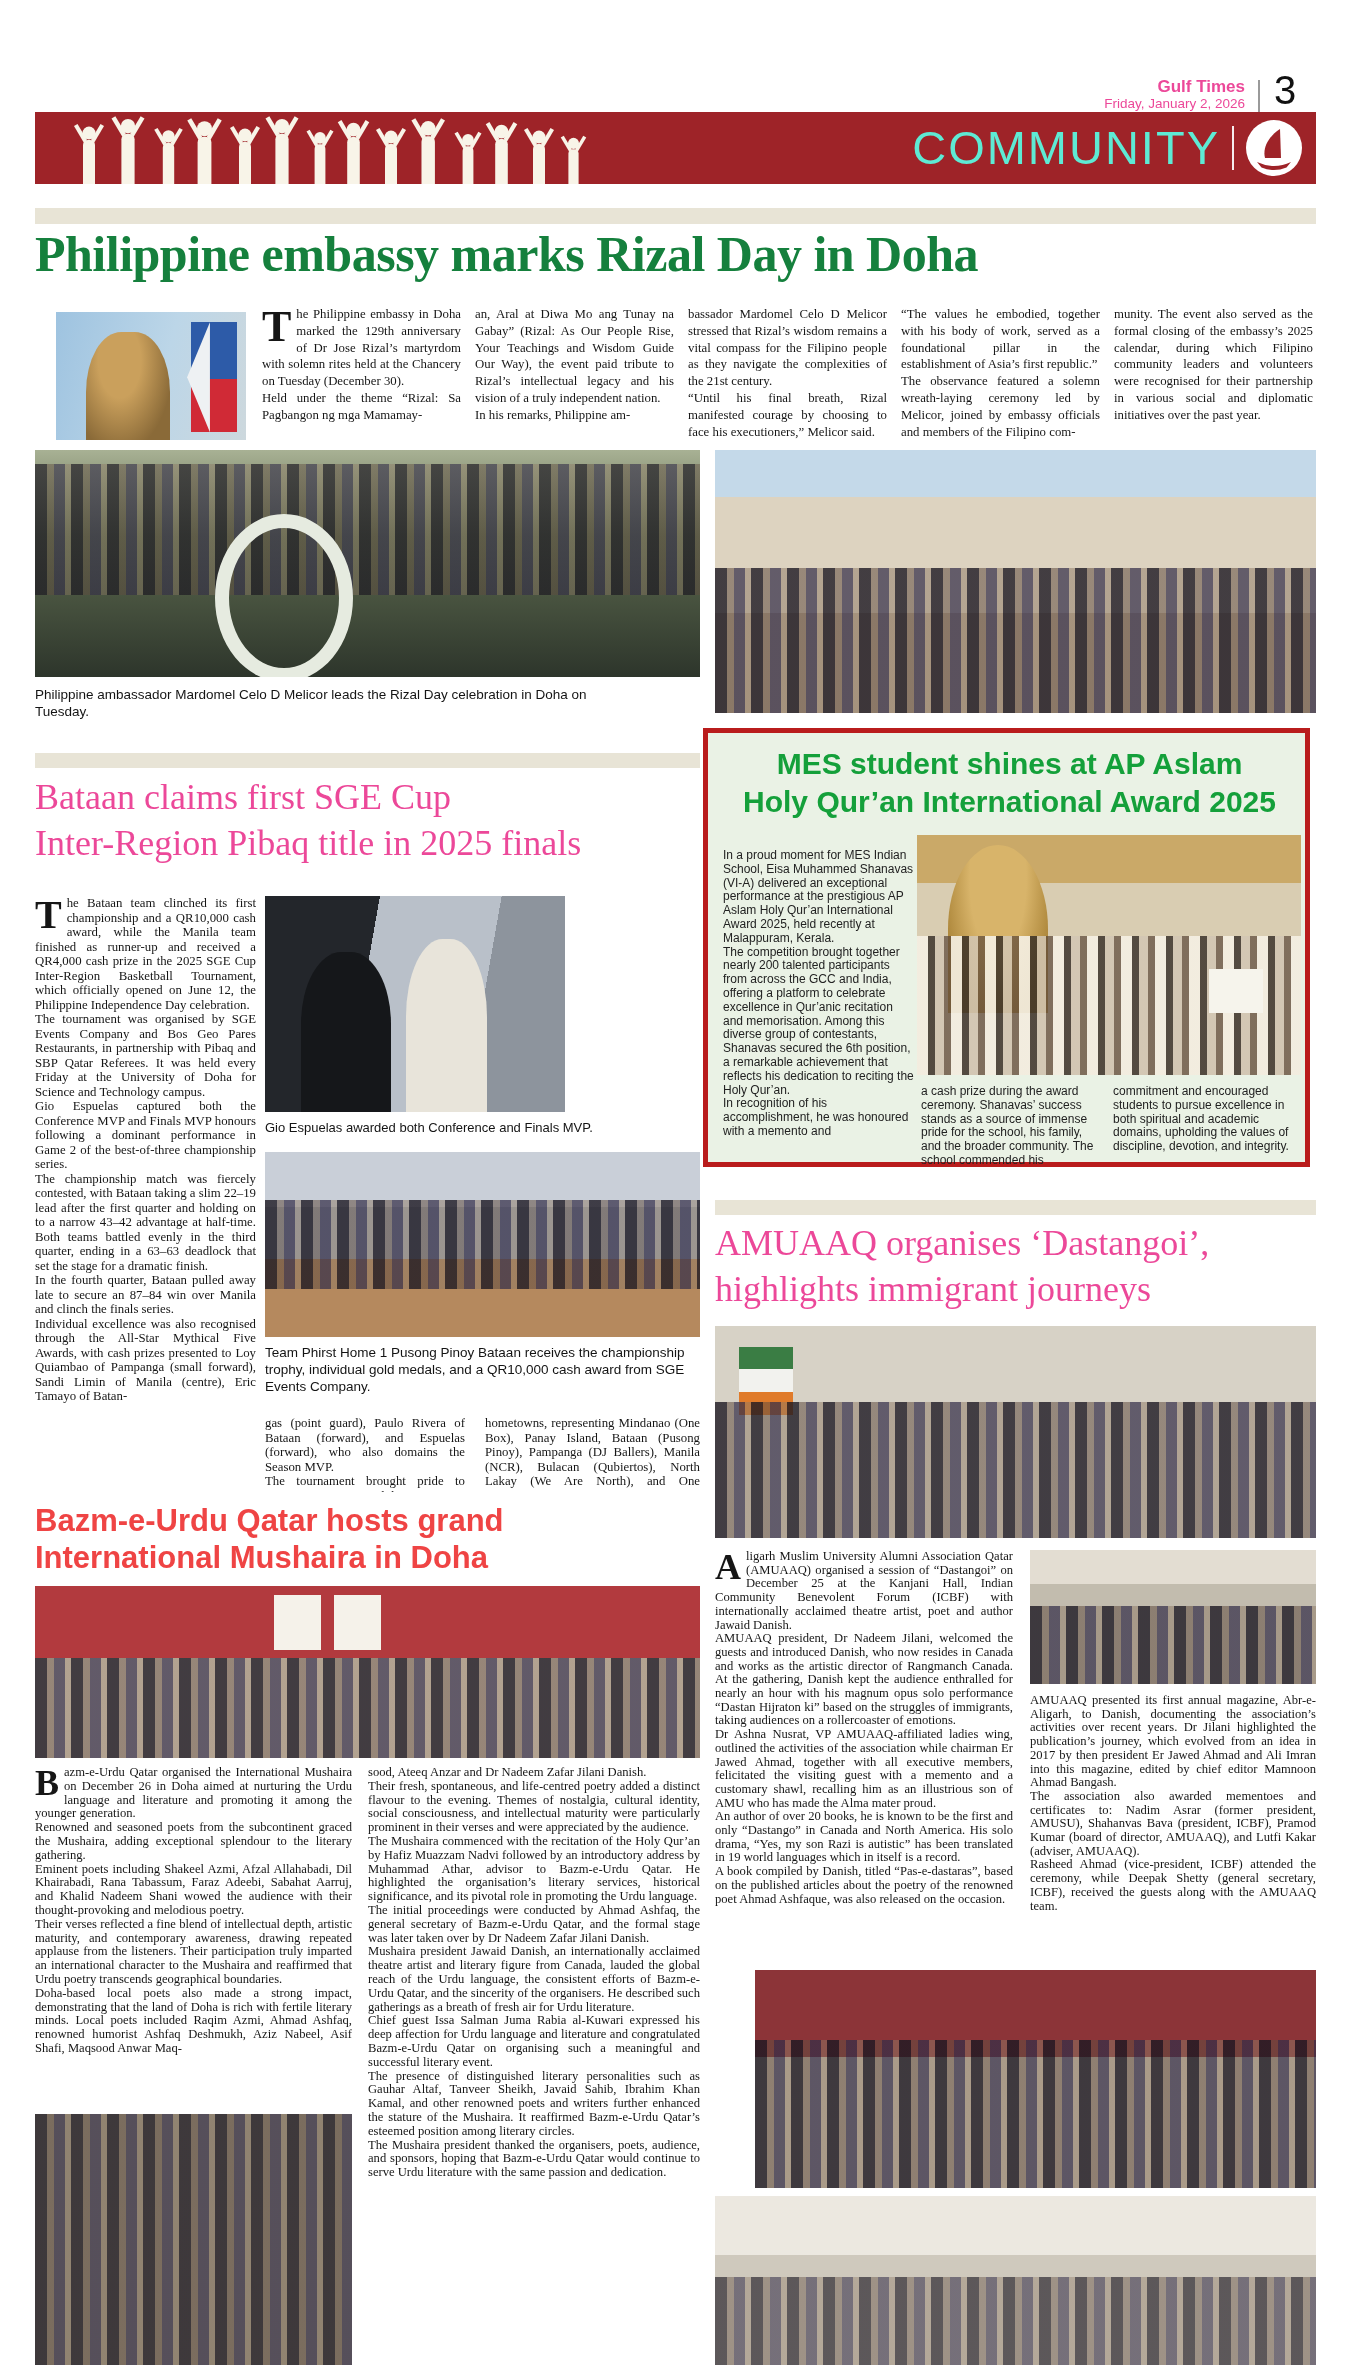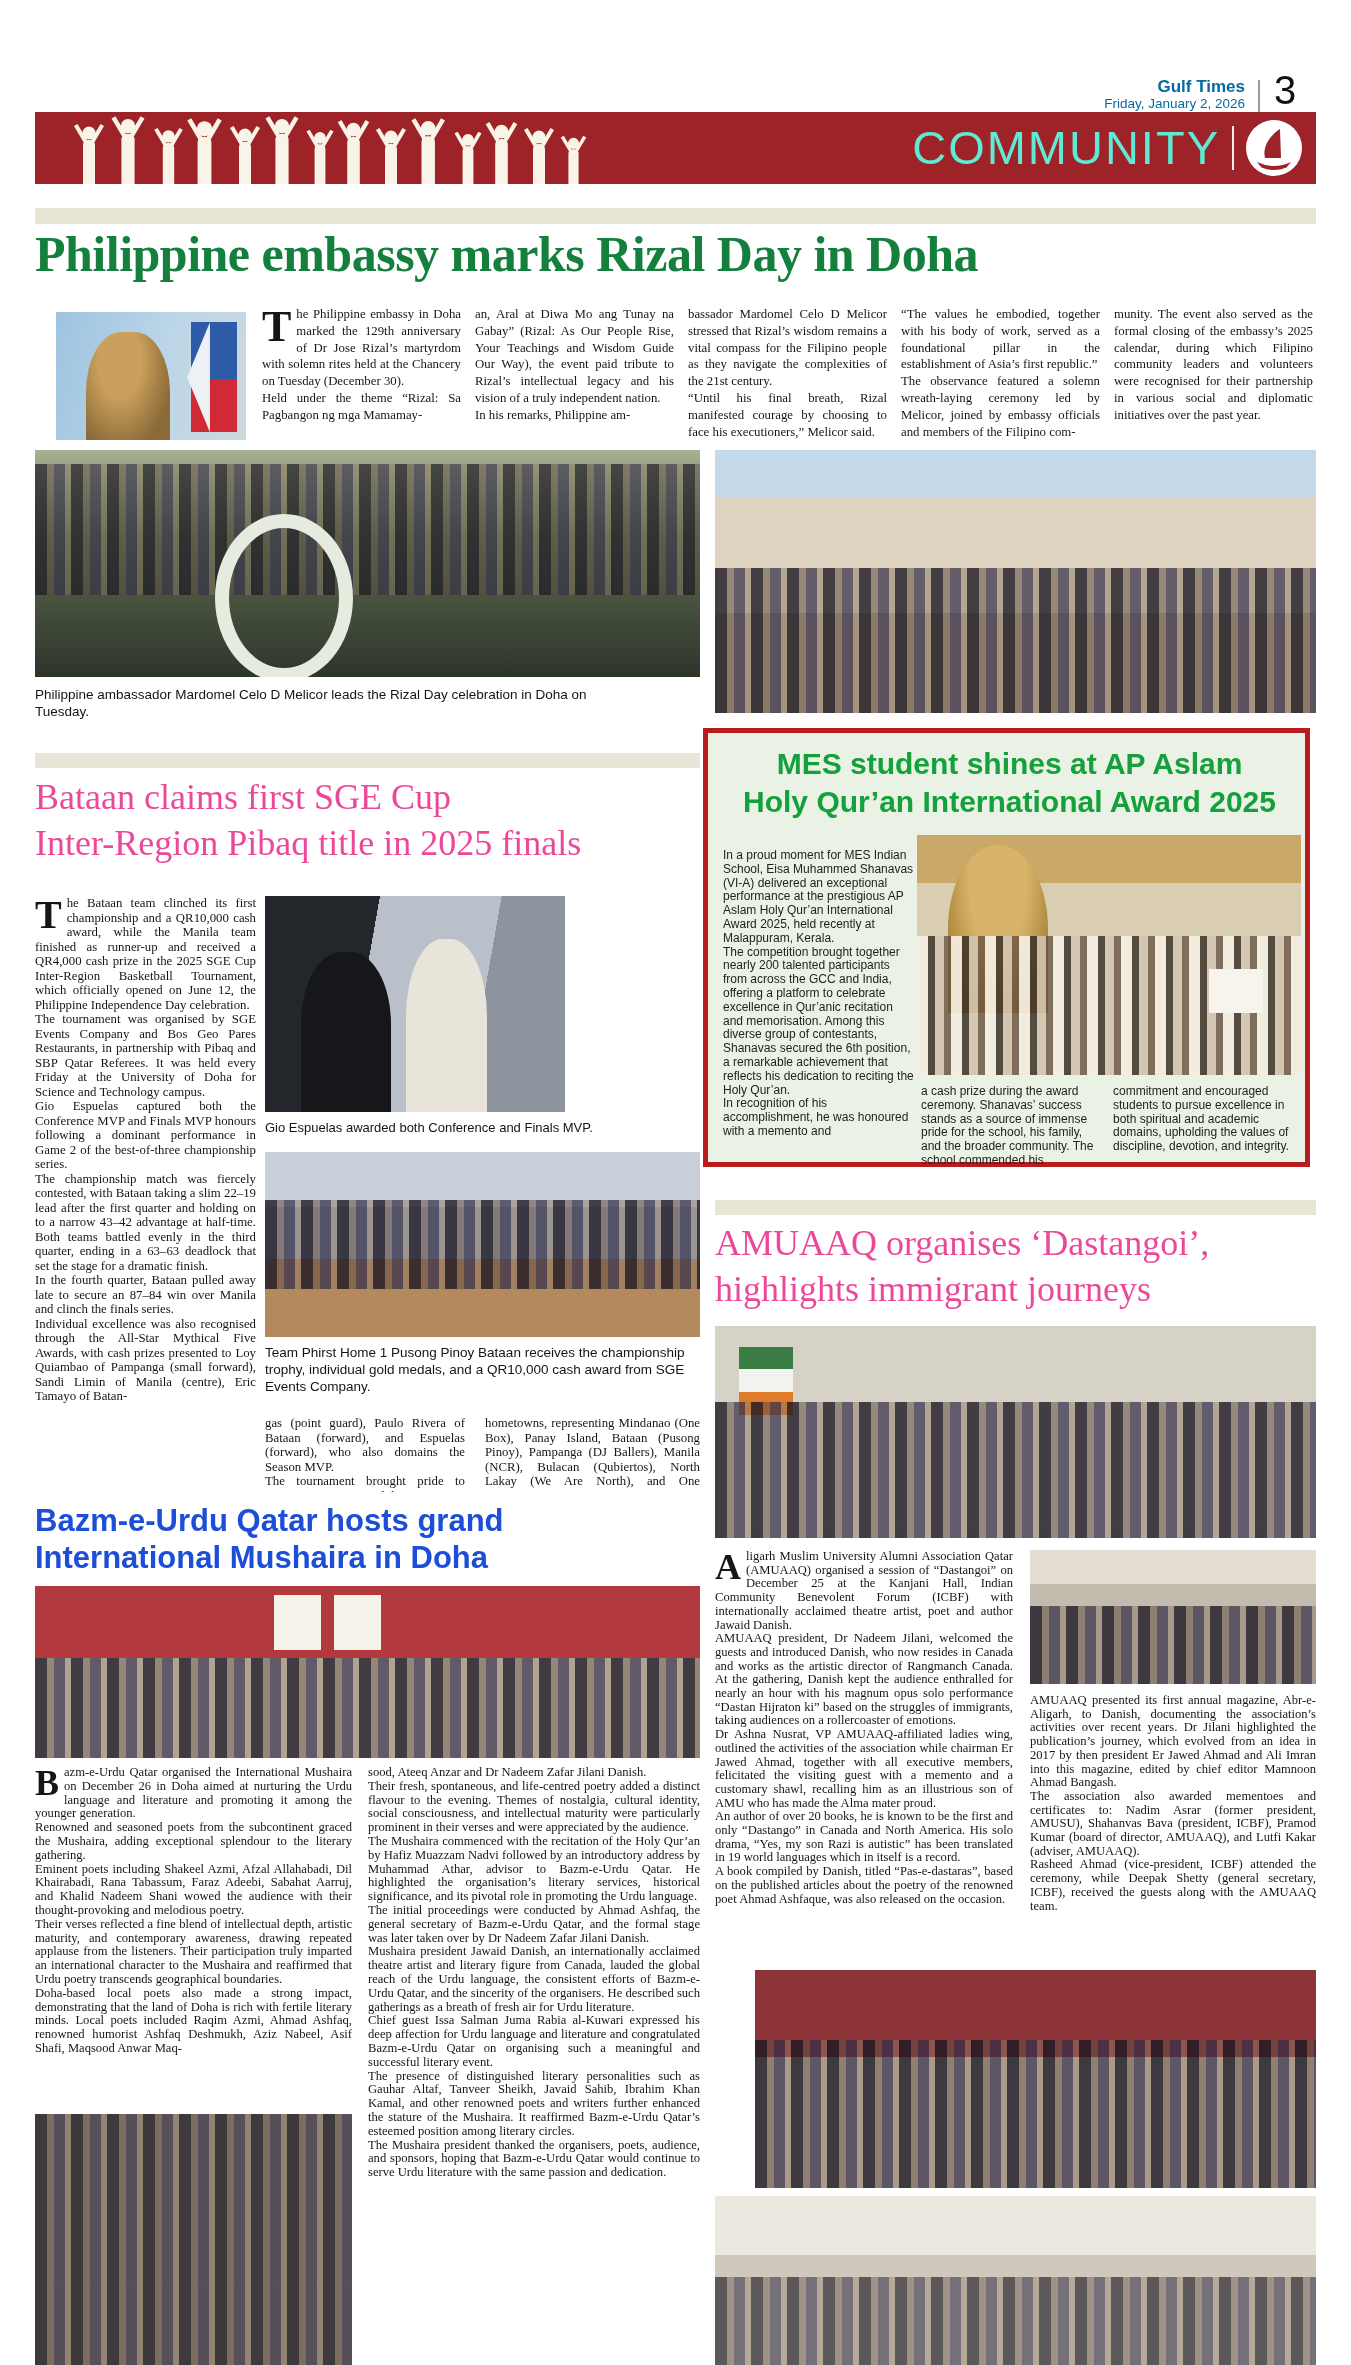--- a/index.html
+++ b/index.html
@@ -1,35 +1,35 @@
 <!DOCTYPE html>
 <html><head>
 <meta charset="utf-8">
 <style>
   html,body{margin:0;padding:0;background:#ffffff;}
   #page{position:relative;width:1351px;height:2365px;background:#fff;overflow:hidden;
         font-family:"Liberation Serif",serif;color:#141414;}
   .beige{position:absolute;background:#e8e4d6;}
   
-  .mh{position:absolute;text-align:right;font-family:"Liberation Sans",sans-serif;color:#0369a1;}
+  .mh{position:absolute;text-align:right;font-family:"Liberation Sans",sans-serif;color:#ec4899;}
   .mh .p{font-weight:bold;font-size:17px;line-height:1.05;}
   .mh .d{font-size:13.5px;line-height:1.2;}
   .vrule{position:absolute;width:2px;background:#9a9a9a;}
   .pageno{position:absolute;font-family:"Liberation Sans",sans-serif;font-size:40px;color:#111;}
   
   .banner{position:absolute;background:#9e2328;}
   .community{position:absolute;color:#5eead4;font-family:"Liberation Sans",sans-serif;
              font-weight:400;font-size:47px;letter-spacing:2px;line-height:72px;}
   .wbar{position:absolute;width:2px;height:44px;top:14px;background:rgba(255,255,255,.92);}
   .badge{position:absolute;width:56px;height:56px;border-radius:50%;background:#fff;top:8px;}
   
   .h1{position:absolute;font:bold 50px/1.04 "Liberation Serif",serif;color:#15803d;letter-spacing:-0.5px;}
   .h2{position:absolute;font:400 36px/46px "Liberation Serif",serif;color:#ec4899;white-space:pre-line;}
   .hgreen{position:absolute;font:bold 30px/38px "Liberation Sans",sans-serif;color:#14a03a;text-align:center;white-space:pre-line;}
-  .hred{position:absolute;font:bold 31px/37px "Liberation Sans",sans-serif;color:#1d4ed8;white-space:pre-line;}
+  .hred{position:absolute;font:bold 31px/37px "Liberation Sans",sans-serif;color:#ef4444;white-space:pre-line;}
   
   .col{position:absolute;text-align:justify;white-space:pre-line;overflow:hidden;color:#161616;}
   .rz{font-size:12.8px;line-height:16.8px;width:199px;top:306px;height:142px;}
   .bt{font-size:12.8px;line-height:14.5px;}
   .am{font-size:12.6px;line-height:13.7px;}
   .bz{font-size:12.6px;line-height:13.8px;}
   .mescol{position:absolute;font-family:"Liberation Sans",sans-serif;font-size:12px;line-height:13.8px;
           color:#222;white-space:pre-line;overflow:hidden;text-align:left;}
   .dc{float:left;font-weight:bold;padding:2px 5px 0 0;font-family:"Liberation Serif",serif;}
   .dc1{font-size:44px;line-height:38px;}

